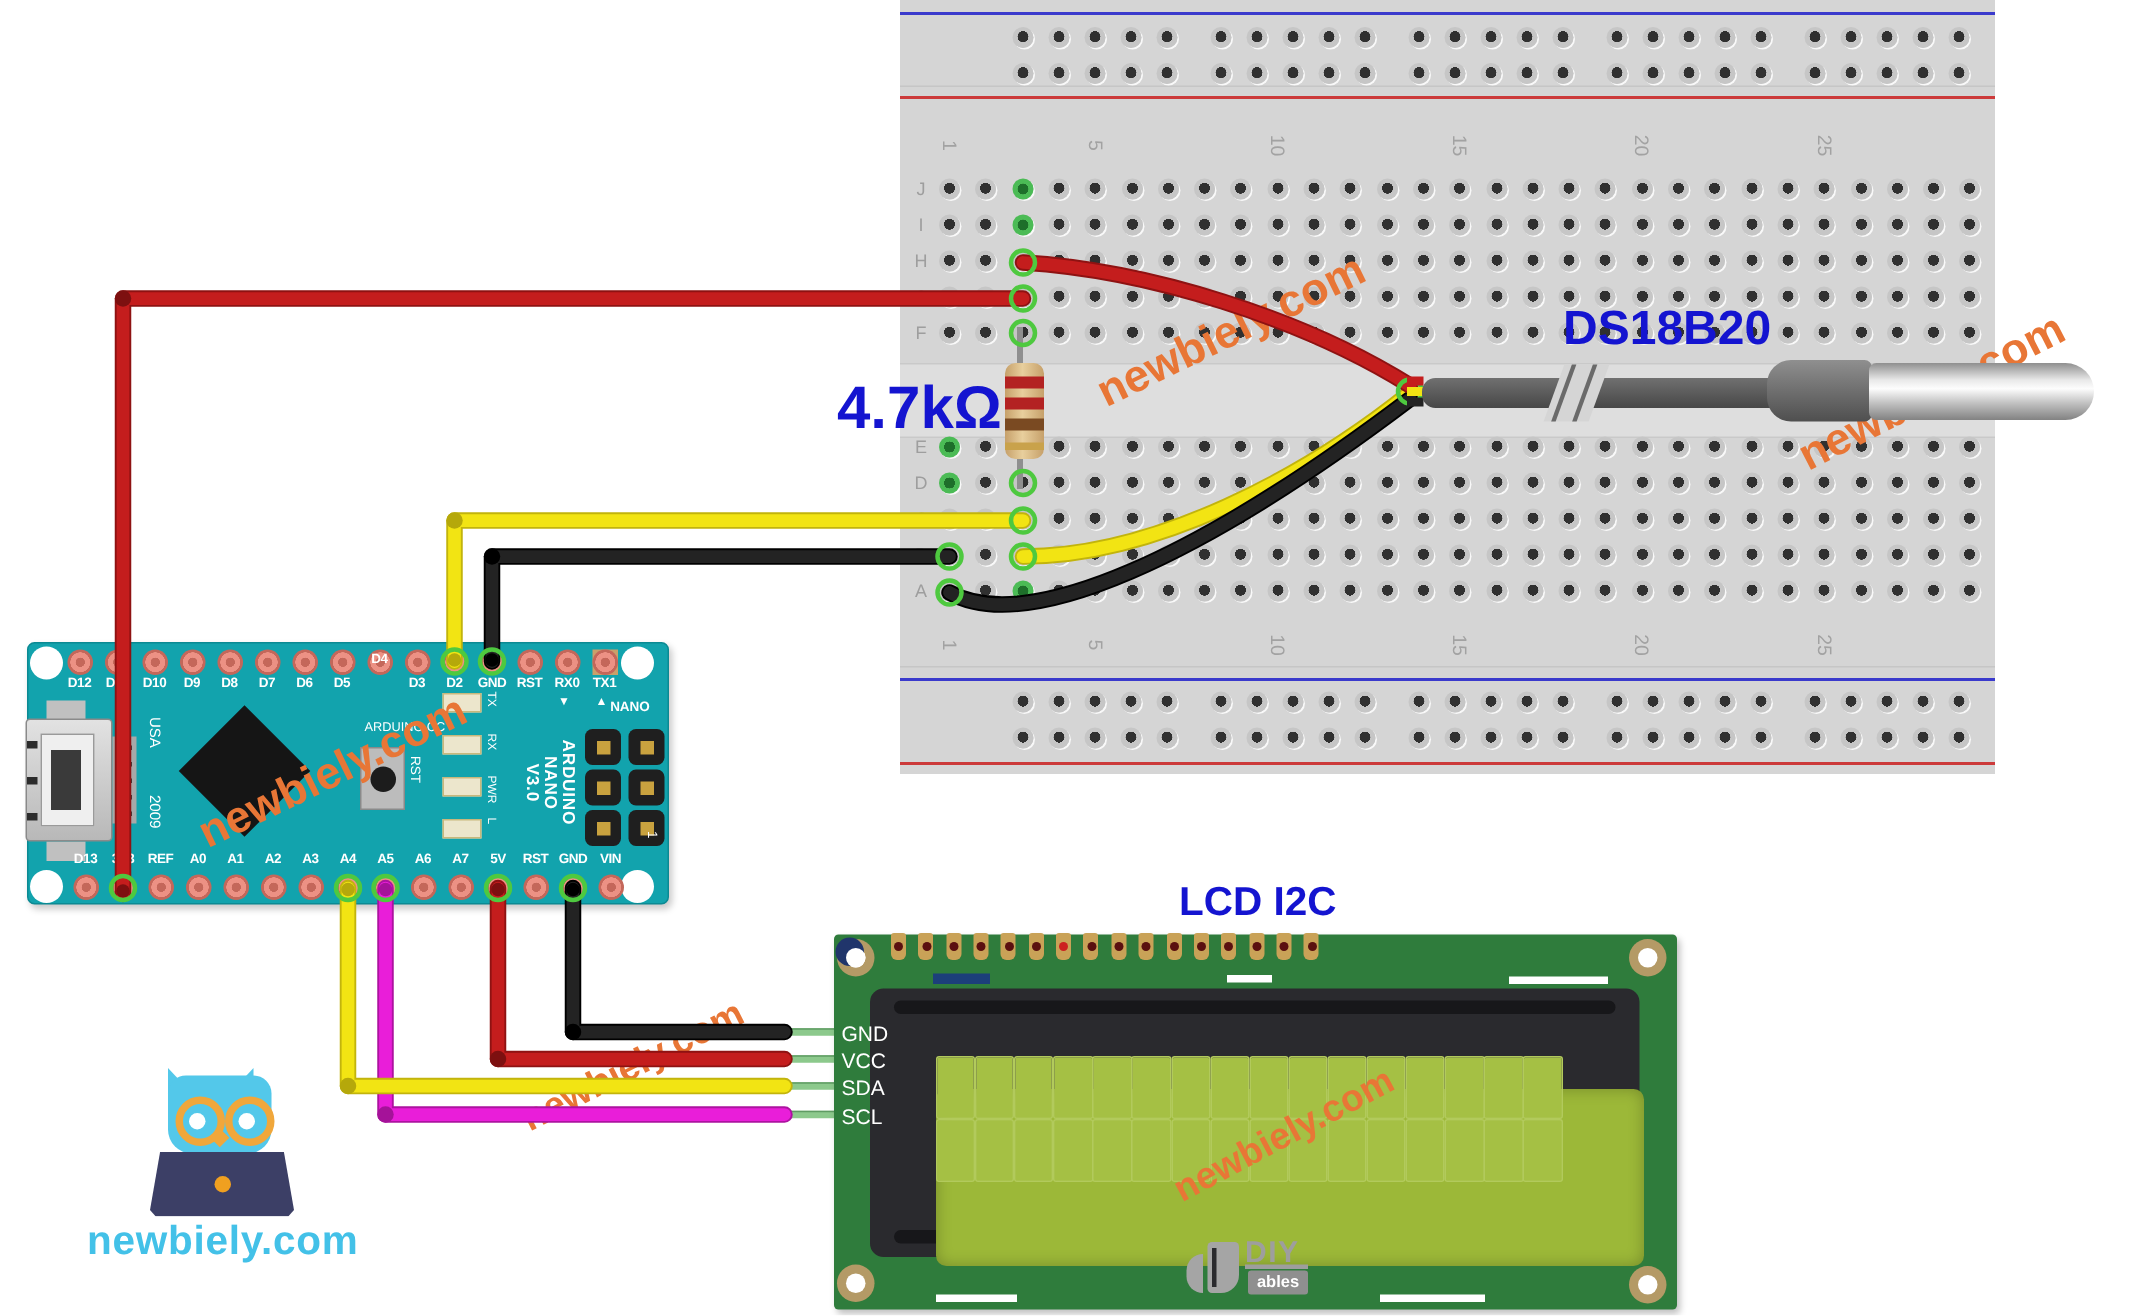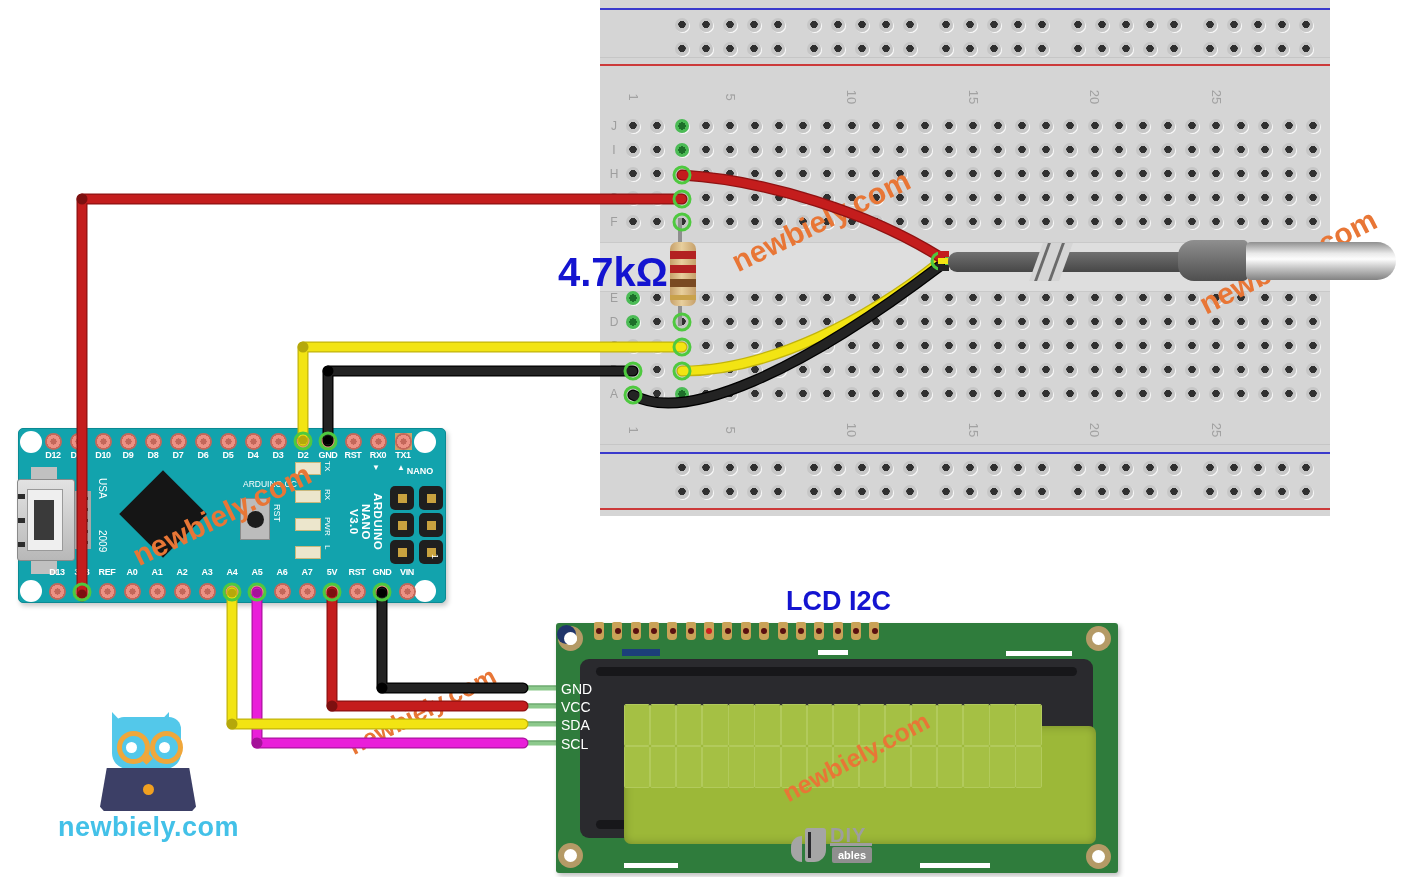--- a/index.html
+++ b/index.html
@@ -678,20 +678,21 @@
       <div class="lpin" style="position: absolute; left: 313.25px;"></div>
     </div>
 
   <div class="abs logo" id="lg-s1"></div>
   <div class="abs logo" id="lg-s2"></div>
   <span class="abs logo" id="lg-diy">DIY</span>
   <div class="abs logo" id="lg-ul"></div>
   <span class="abs logo" id="lg-badge">ables</span>
 
   <span class="caption" style="left:558px;top:250px;font-size:40px;">4.7kΩ</span>
+  <span class="caption" style="left:1042px;top:200px;font-size:32px;">DS18B20</span>
   <span class="caption" style="left:786px;top:586px;font-size:27px;">LCD I2C</span>
 
   <div class="abs ear owl" style="left:112px;top:712px;border-bottom:17px solid #53c8ea;border-right:16px solid transparent;"></div>
   <div class="abs ear owl" style="left:153px;top:712px;border-bottom:17px solid #53c8ea;border-left:16px solid transparent;"></div>
   <div class="abs owl" id="owl-head"></div>
   <div class="abs lens" style="left:117px;top:731px;"></div>
   <div class="abs lens" style="left:150px;top:731px;"></div>
   <div class="abs eye" style="left:126px;top:742px;"></div>
   <div class="abs eye" style="left:159px;top:742px;"></div>
   <div class="abs owl" id="beak"></div>
@@ -727,21 +728,21 @@
     <span class="pad" style="position: absolute; left: 203px; top: 441px;"></span>
     <span class="pad" style="position: absolute; left: 207px; top: 591px;"></span>
     <span class="pinlab" style="position: absolute; left: 203px; top: 450px;">D6</span>
     <span class="pinlab" style="position: absolute; left: 207px; top: 567px;">A3</span>
     <span class="pad" style="position: absolute; left: 228px; top: 441px;"></span>
     <span class="pad" style="position: absolute; left: 232px; top: 591px;"></span>
     <span class="pinlab" style="position: absolute; left: 228px; top: 450px;">D5</span>
     <span class="pinlab" style="position: absolute; left: 232px; top: 567px;">A4</span>
     <span class="pad" style="position: absolute; left: 253px; top: 441px;"></span>
     <span class="pad" style="position: absolute; left: 257px; top: 591px;"></span>
-    <span class="pinlab" style="position: absolute; left: 253px; top: 450px;">D4</span>
+    <span class="pinlab" style="position: absolute; left: 253px; top: 434px;">D4</span>
     <span class="pinlab" style="position: absolute; left: 257px; top: 567px;">A5</span>
     <span class="pad" style="position: absolute; left: 278px; top: 441px;"></span>
     <span class="pad" style="position: absolute; left: 282px; top: 591px;"></span>
     <span class="pinlab" style="position: absolute; left: 278px; top: 450px;">D3</span>
     <span class="pinlab" style="position: absolute; left: 282px; top: 567px;">A6</span>
     <span class="pad" style="position: absolute; left: 303px; top: 441px;"></span>
     <span class="pad" style="position: absolute; left: 307px; top: 591px;"></span>
     <span class="pinlab" style="position: absolute; left: 303px; top: 450px;">D2</span>
     <span class="pinlab" style="position: absolute; left: 307px; top: 567px;">A7</span>
     <span class="pad" style="position: absolute; left: 328px; top: 441px;"></span>

